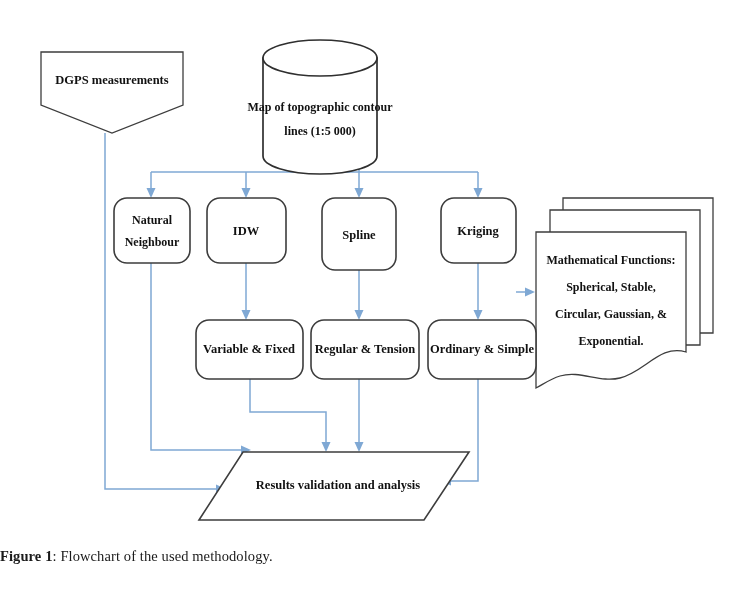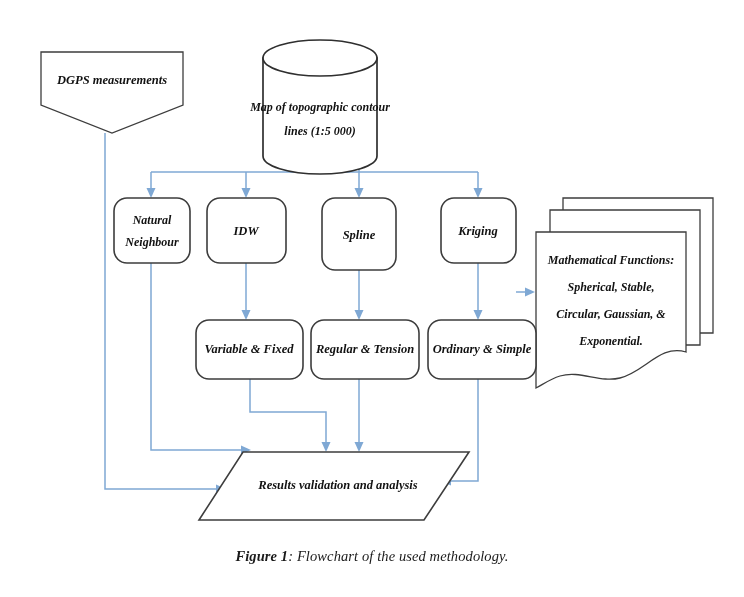--- a/index.html
+++ b/index.html
@@ -14,21 +14,20 @@
     position: relative;
     font-family: "Liberation Serif", "DejaVu Serif", serif;
     overflow: hidden;
   }
   #figure-root {
     position: absolute;
     left: 0;
     top: 0;
     width: 652px;
     height: 597px;
-    font-style: italic;
   }
   svg#flow {
     position: absolute;
     left: 0;
     top: 0;
     display: block;
   }
   .node-shape {
     fill: #ffffff;
     stroke: #3d3d3d;
@@ -70,21 +69,20 @@
     text-anchor: middle;
     dominant-baseline: middle;
   }
   .t-13 { font-size: 12.5px; }
   .t-12 { font-size: 12px; }
   .caption {
     position: absolute;
     left: 0;
     top: 548px;
     width: 744px;
-    text-align: center;
     font-family: "Liberation Serif", "DejaVu Serif", serif;
     font-size: 14.5px;
     color: #1a1a1a;
     letter-spacing: 0.1px;
   }
   .caption .cap-label {
     font-weight: bold;
   }
 </style>
 </head>

